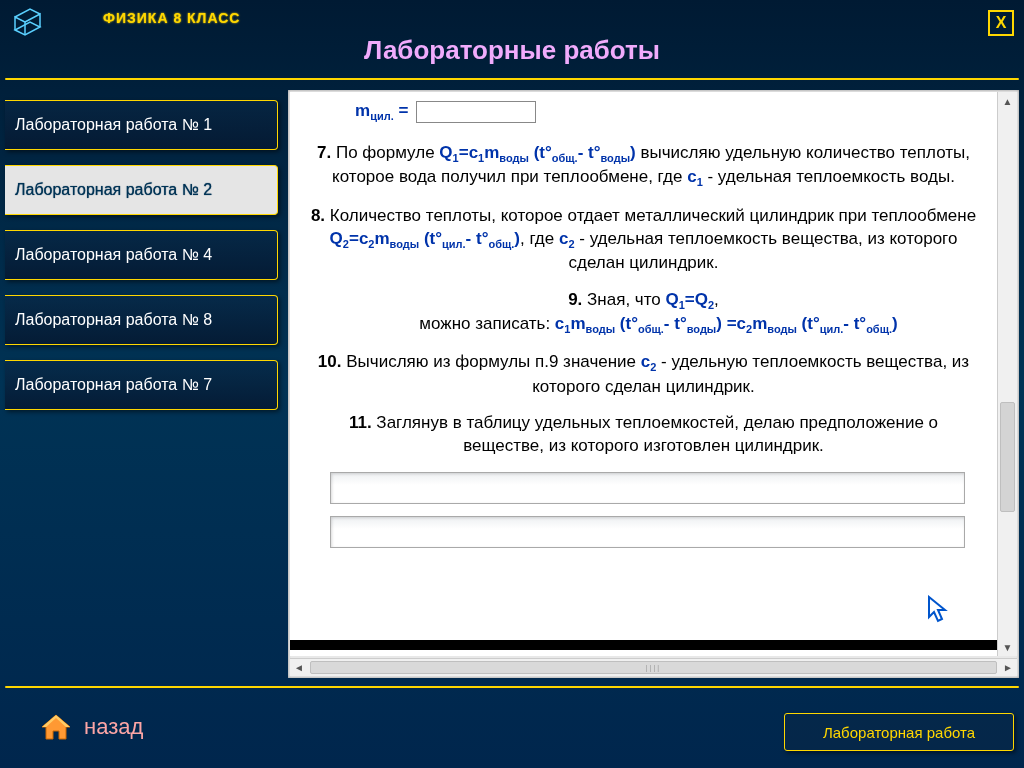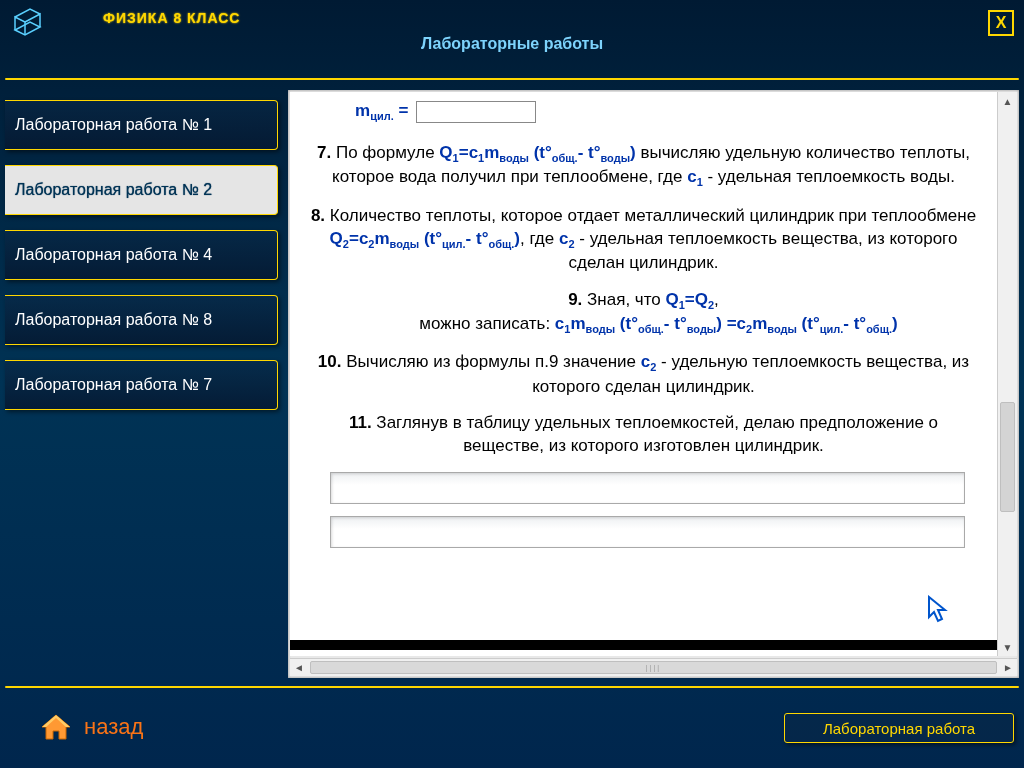--- a/index.html
+++ b/index.html
@@ -28,22 +28,22 @@
     text-shadow: 0 0 2px #ffd700;
     letter-spacing: 1px;
     font-family: 'Impact', sans-serif;
     padding-left: 48px;
   }
   .page-title {
     position: absolute;
     left: 0; right: 0;
     top: 35px;
     text-align: center;
-    color: #7dd3fc;
-    font-size: 16px;
+    color: #f0abfc;
+    font-size: 26px;
     font-weight: bold;
   }
   .close-btn {
     position: absolute;
     right: 10px; top: 10px;
     width: 26px; height: 26px;
     border: 2px solid #ffd700;
     color: #ffd700;
     background: transparent;
     font-size: 16px;
@@ -206,32 +206,32 @@
   }
   .footer {
     position: absolute;
     left: 0; right: 0; bottom: 0;
     height: 75px;
   }
   .back-btn {
     position: absolute;
     left: 40px; top: 20px;
     display: flex; align-items: center; gap: 12px;
-    color: #f97316;
+    color: #fca5a5;
     font-size: 22px;
     cursor: pointer;
   }
   .home-icon {
     width: 32px; height: 28px;
     position: relative;
   }
   .footer-label {
     position: absolute;
     right: 10px; top: 20px;
-    width: 230px; height: 30px;
+    width: 230px; height: 38px;
     border: 1px solid #ffd700;
     border-radius: 3px;
     display:flex; align-items:center; justify-content:center;
     color: #ffd700;
     font-size: 15px;
     background: rgba(10,40,70,0.5);
     box-shadow: 2px 2px 4px rgba(0,0,0,0.5);
   }
 </style>
 </head>

